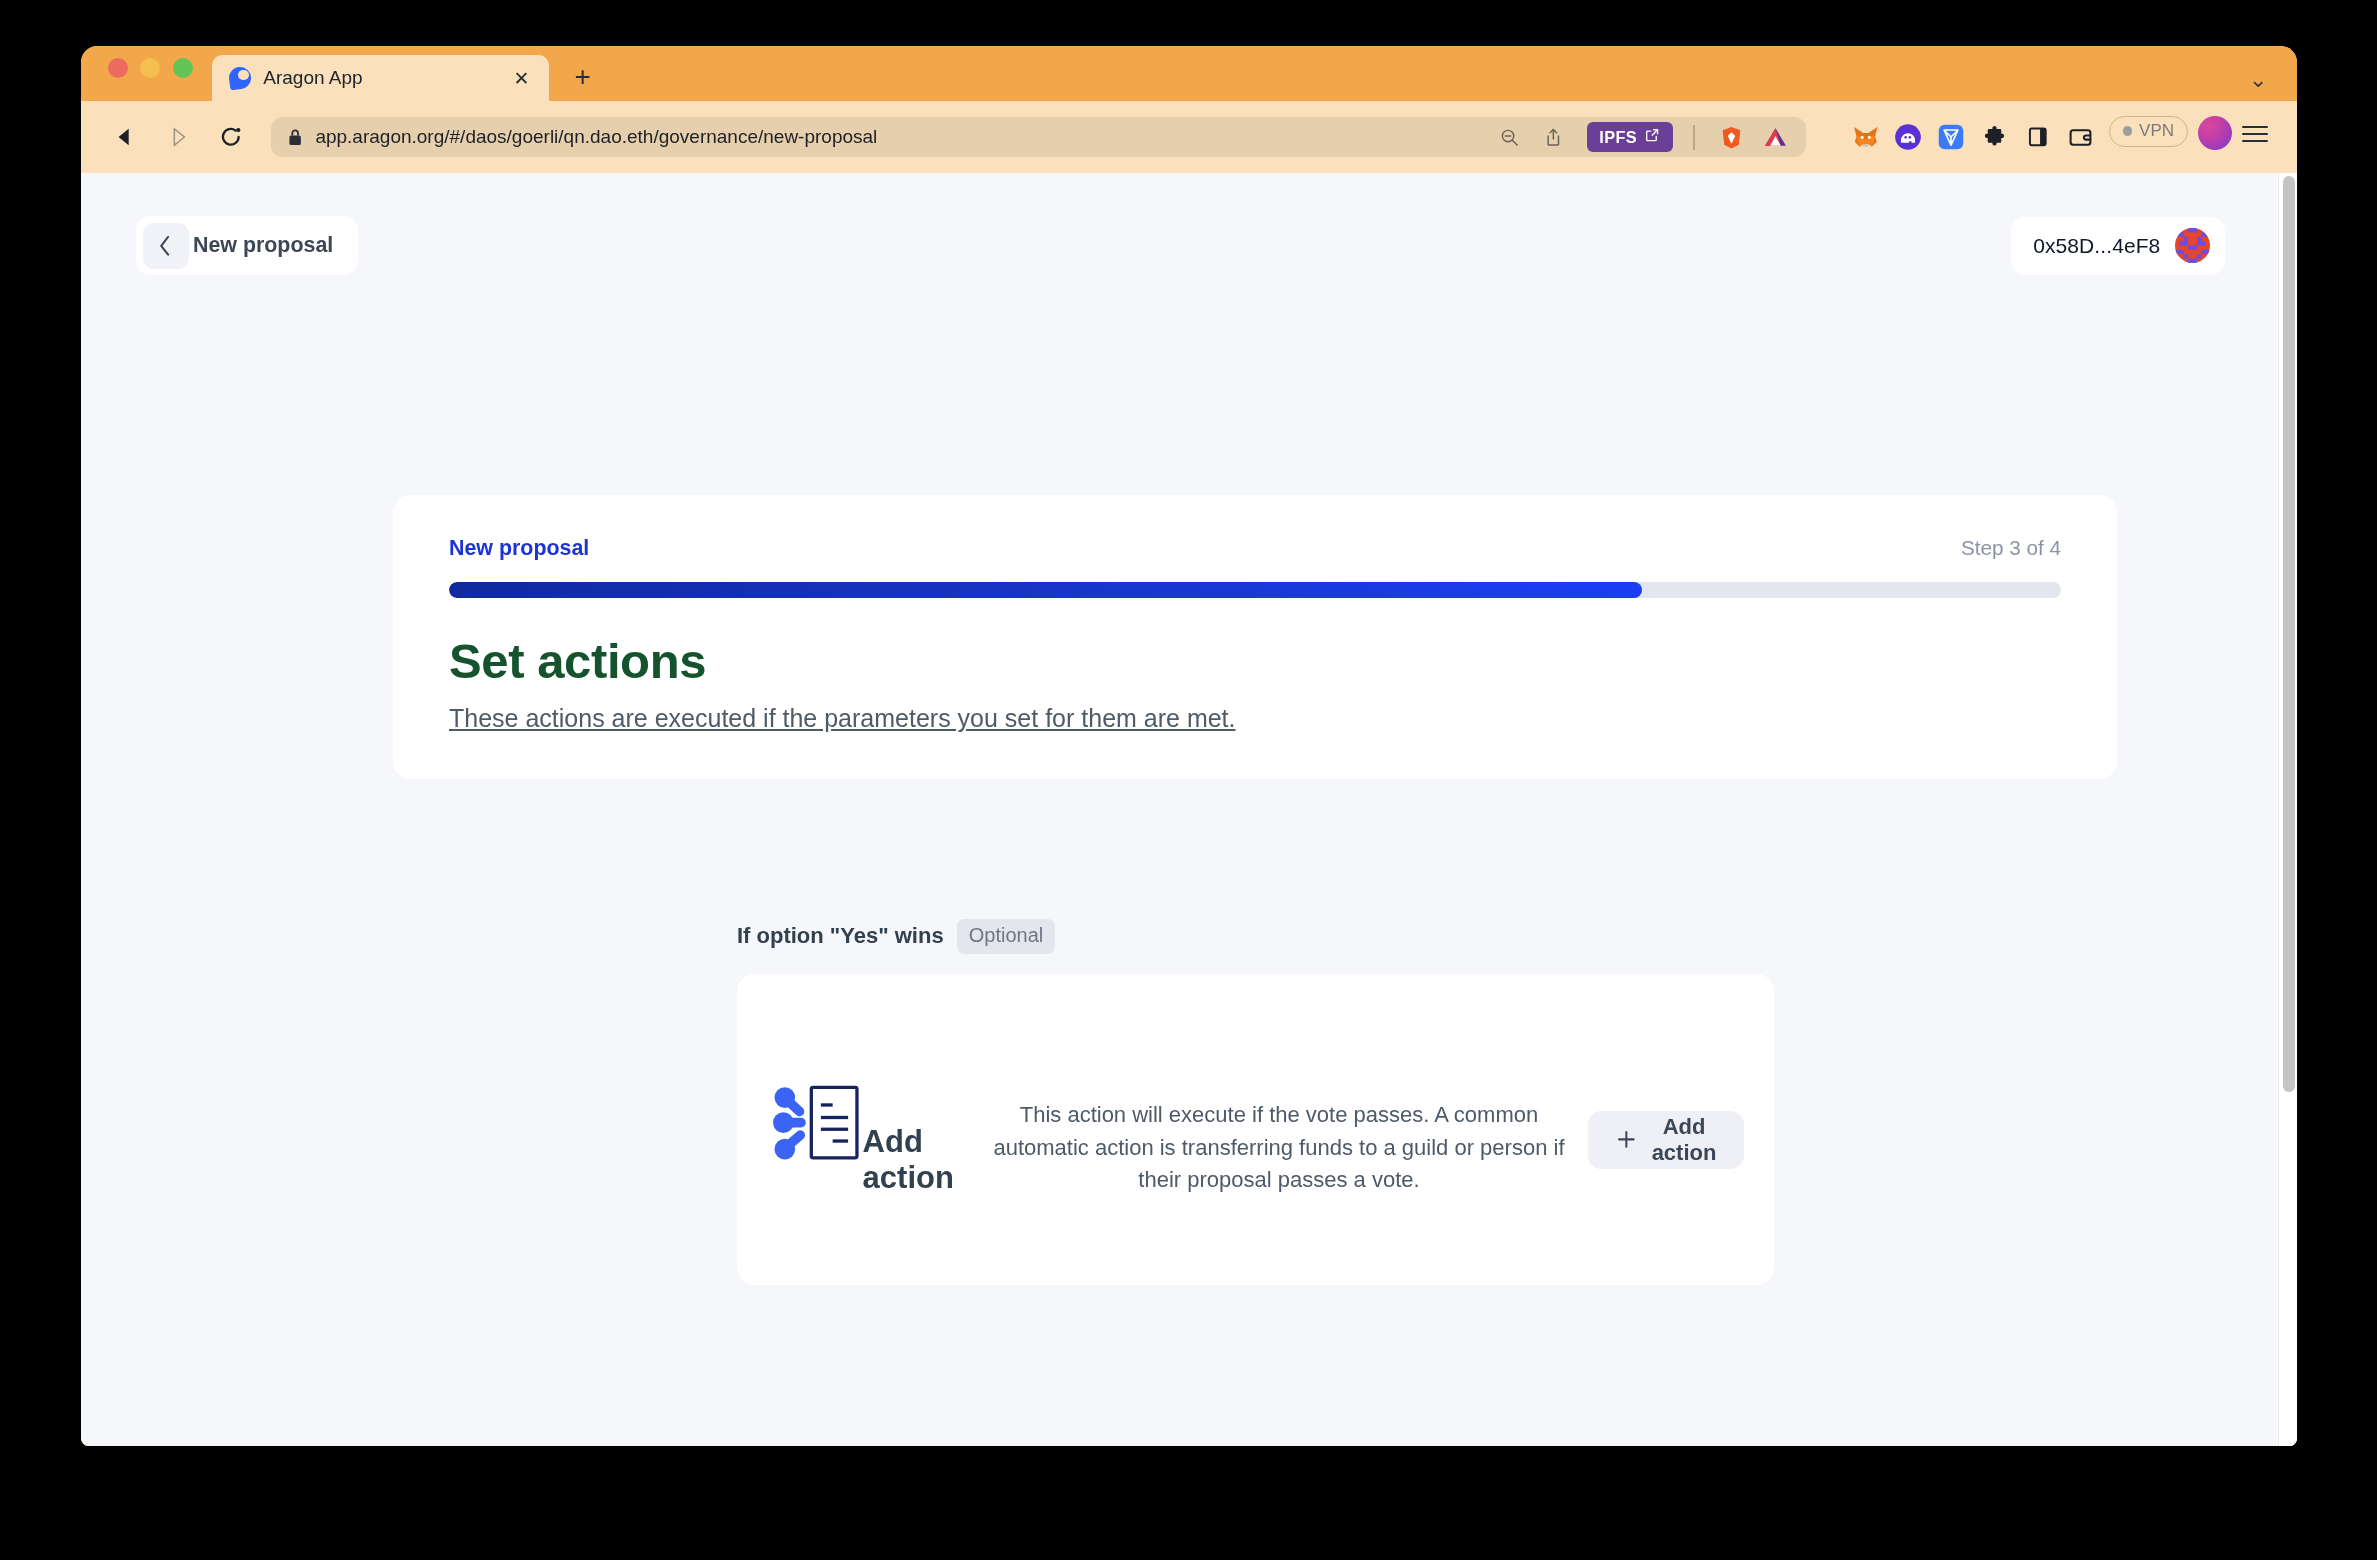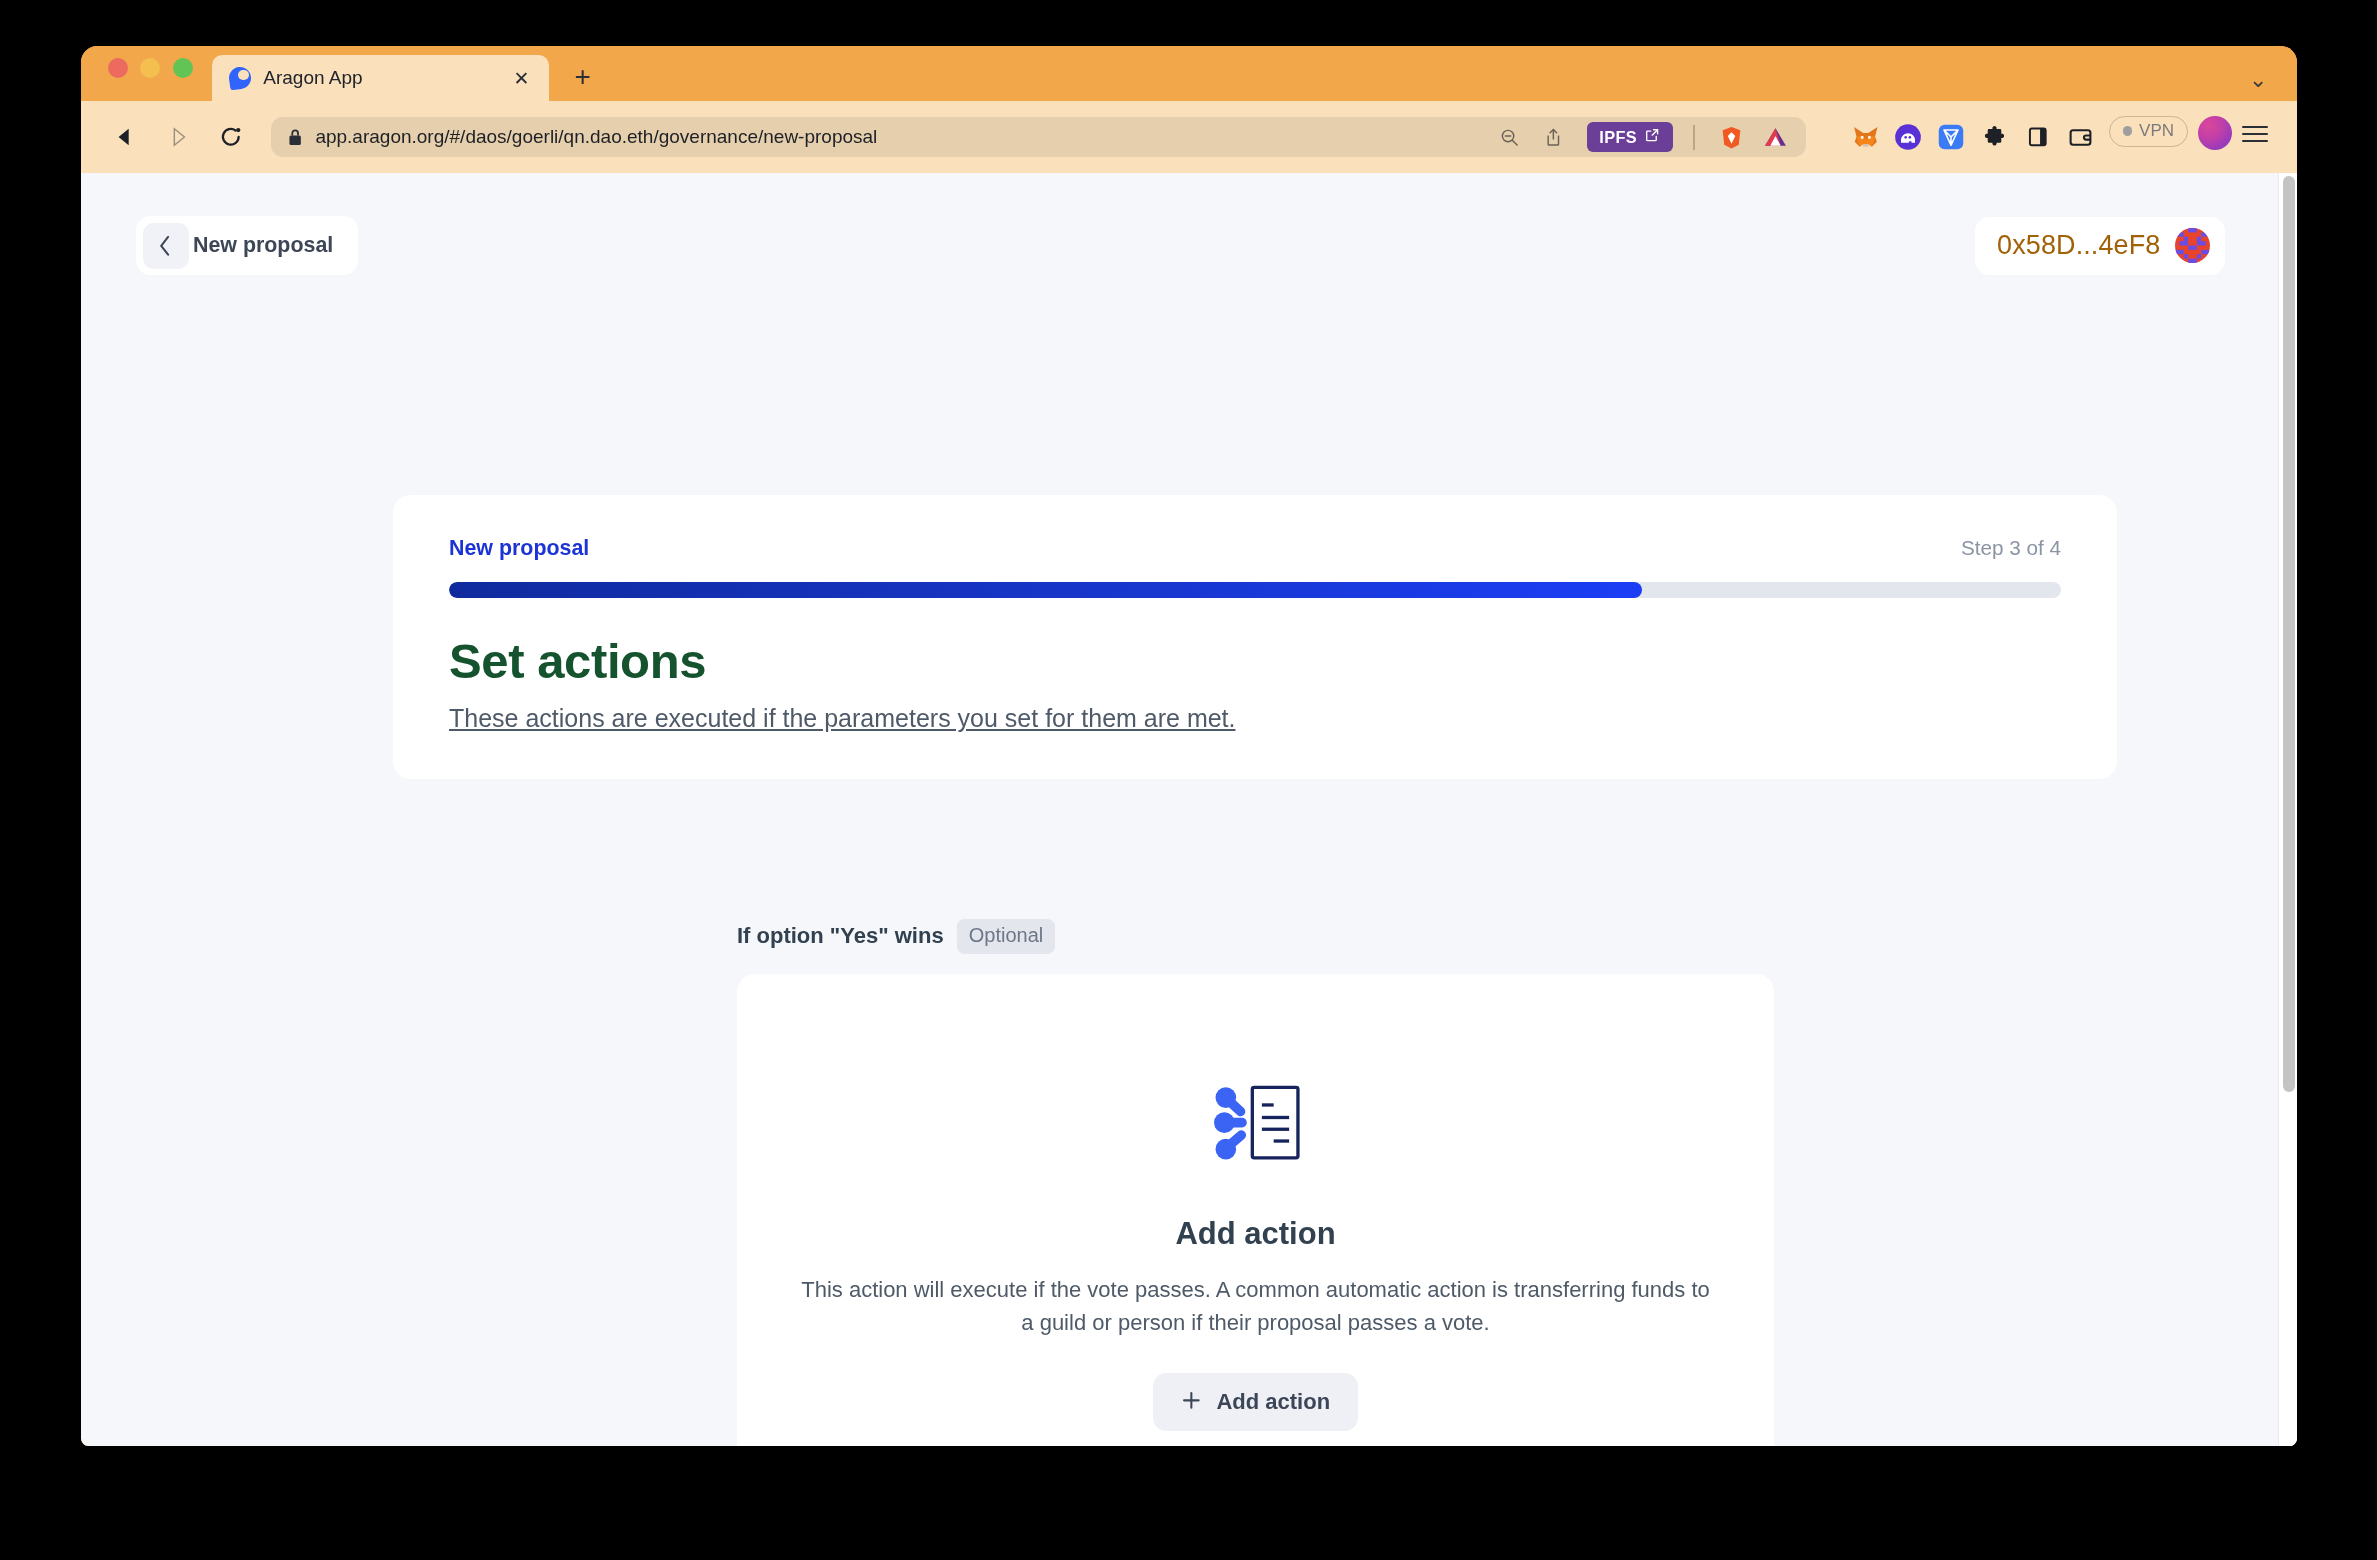--- a/index.html
+++ b/index.html
@@ -238,21 +238,21 @@
     font-size: 21.4px; font-weight: bold; color: #3d4657;
   }
   #header-spacer { flex: 1; }
   #wallet-pill {
     display: flex; align-items: center; gap: 14.8px;
     background: #ffffff;
     border-radius: 14.8px;
     height: 58px;
     padding: 0 14.8px 0 22px;
   }
-  #wallet-addr { font-size: 27px; color: #a16207; letter-spacing: 0.1px; }
+  #wallet-addr { font-size: 21px; color: #0f172a; letter-spacing: 0.1px; }
   #wallet-blockie {
     width: 35px; height: 35px; border-radius: 50%;
     overflow: hidden; flex: none;
   }
 
   
   #step-card {
     position: absolute;
     top: 322px; left: 312px;
     width: 1724px;
@@ -310,22 +310,21 @@
     color: #6d7787;
     font-size: 20px;
     padding: 5.2px 11.8px 6.6px;
     border-radius: 7.4px;
   }
   #action-card {
     background: #ffffff;
     border-radius: 17.7px;
     padding: 103px 29.6px 89px;
     display: flex;
-    flex-direction: column;
-    align-items: center;
+    flex-direction: row;
   }
   #action-illustration { width: 96px; height: 92px; display: block; }
   #add-action-title {
     margin-top: 47px;
     font-size: 31px; font-weight: bold; color: #32414f;
   }
   #add-action-desc {
     margin-top: 22px;
     width: 924px;
     text-align: center;

